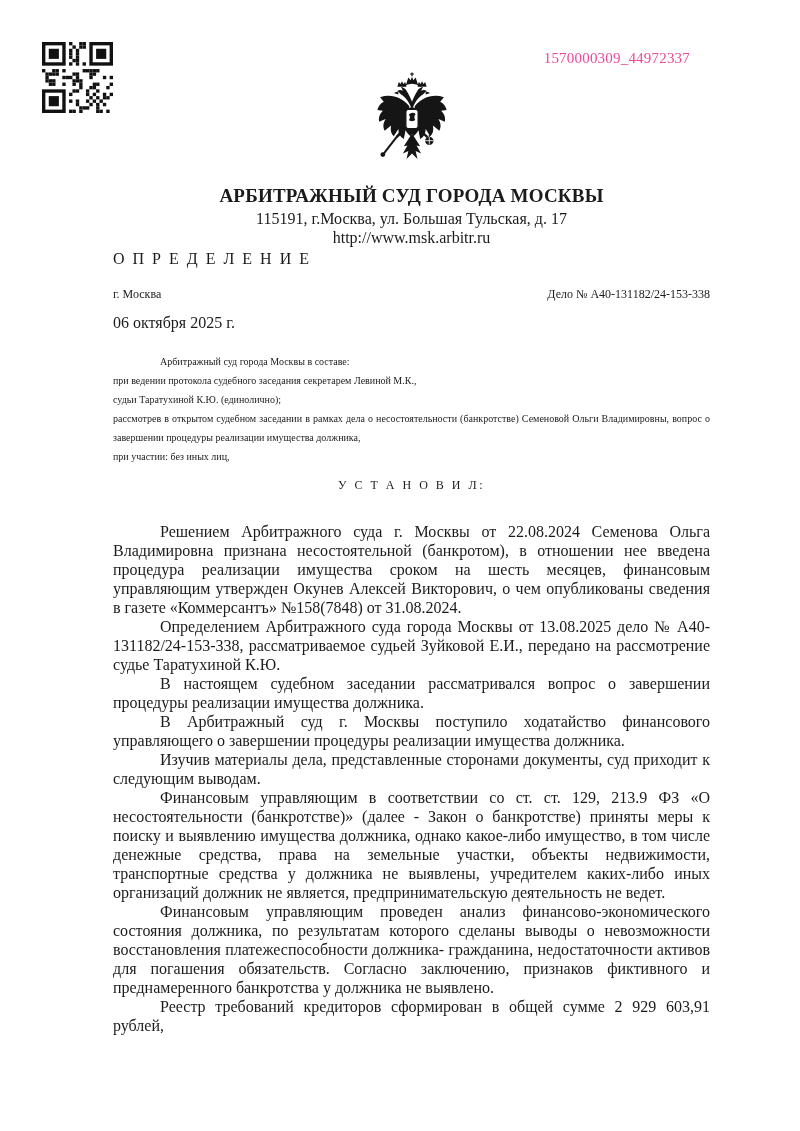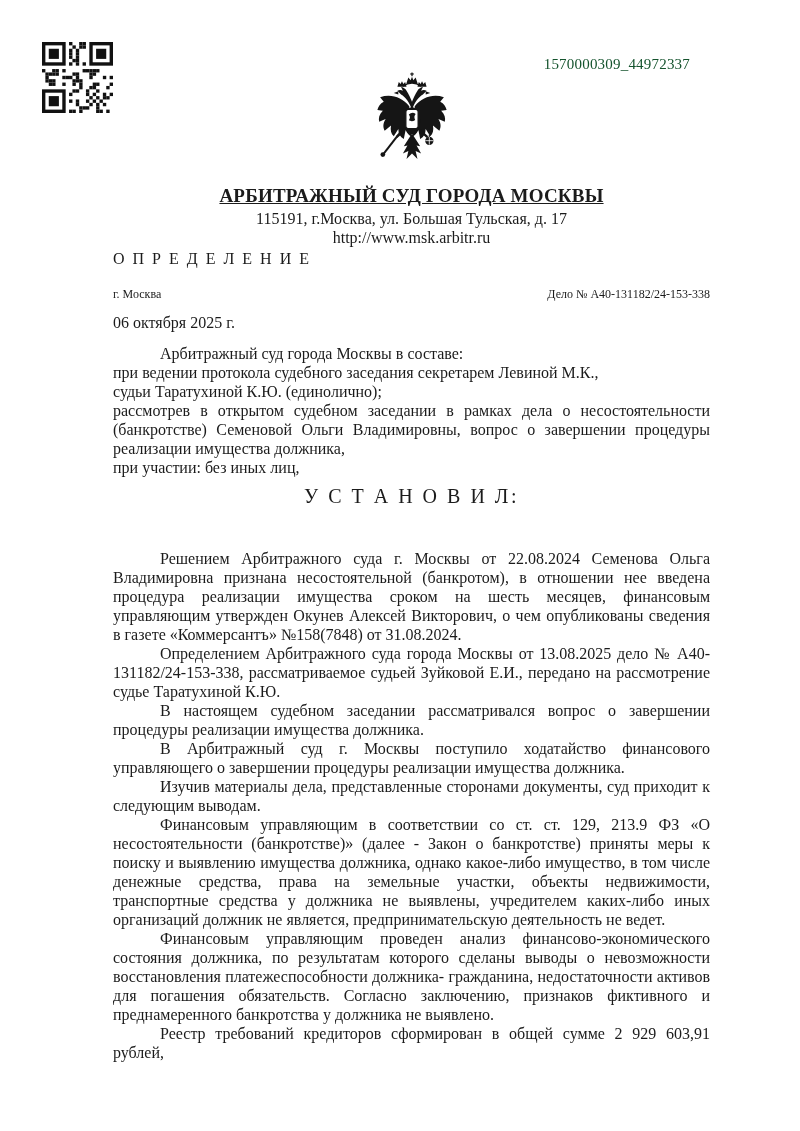--- a/index.html
+++ b/index.html
@@ -6,49 +6,49 @@
   .page{
     position:relative;
     width:800px;height:1131px;
     background:#ffffff;
     font-family:"Liberation Serif","DejaVu Serif",serif;
     color:#1b1b1b;
     overflow:hidden;
   }
   .qr{position:absolute;left:42px;top:42px;width:71px;height:71px;}
   .doc-id{
-    position:absolute;top:56px;right:110px;
-    font-size:15px;letter-spacing:.2px;color:#14532d;
+    position:absolute;top:50px;right:110px;
+    font-size:15px;letter-spacing:.2px;color:#ec4899;
   }
   .column{position:absolute;left:113px;top:0;width:597px;}
   .emblem-wrap{margin-top:72px;text-align:center;height:94px;}
   .emblem-wrap svg{display:inline-block;}
   .court-name{
     margin-top:19px;text-align:center;
-    font-size:19px;font-weight:bold;line-height:21px;letter-spacing:.2px;text-decoration:underline;
+    font-size:19px;font-weight:bold;line-height:21px;letter-spacing:.2px;
   }
   .court-address{margin-top:3px;text-align:center;font-size:16px;line-height:19px;}
   .court-website{text-align:center;font-size:16px;line-height:19px;}
   .doc-type{
     margin-top:2px;text-align:left;font-size:16px;line-height:19px;
     letter-spacing:2px;
   }
   .case-row{
     margin-top:17px;display:flex;justify-content:space-between;
     font-size:12px;line-height:19px;
   }
   .date-line{margin-top:9px;font-size:16px;line-height:19px;}
-  .intro{margin-top:12px;font-size:16px;line-height:19px;}
+  .intro{margin-top:20px;font-size:10px;line-height:19px;}
   .intro .seg{margin:0;text-align:justify;}
   .intro .seg.indent{text-indent:47px;}
   .ruling-heading{
-    margin-top:10px;text-align:center;font-size:20px;line-height:19px;
+    margin-top:10px;text-align:center;font-size:12px;line-height:19px;
     letter-spacing:2.5px;
   }
-  .body-text{margin-top:43px;font-size:16px;line-height:19px;}
+  .body-text{margin-top:27px;font-size:16px;line-height:19px;}
   .body-text p{margin:0;text-indent:47px;text-align:justify;}
 </style>
 </head>
 <body>
 
 <div class="page">
 
   <div class="qr">
     <svg id="qr-svg" width="71" height="71" viewBox="0 0 71 71" xmlns="http://www.w3.org/2000/svg">
         <rect x="27.05" y="0.00" width="3.38" height="3.38" fill="#111"></rect>

